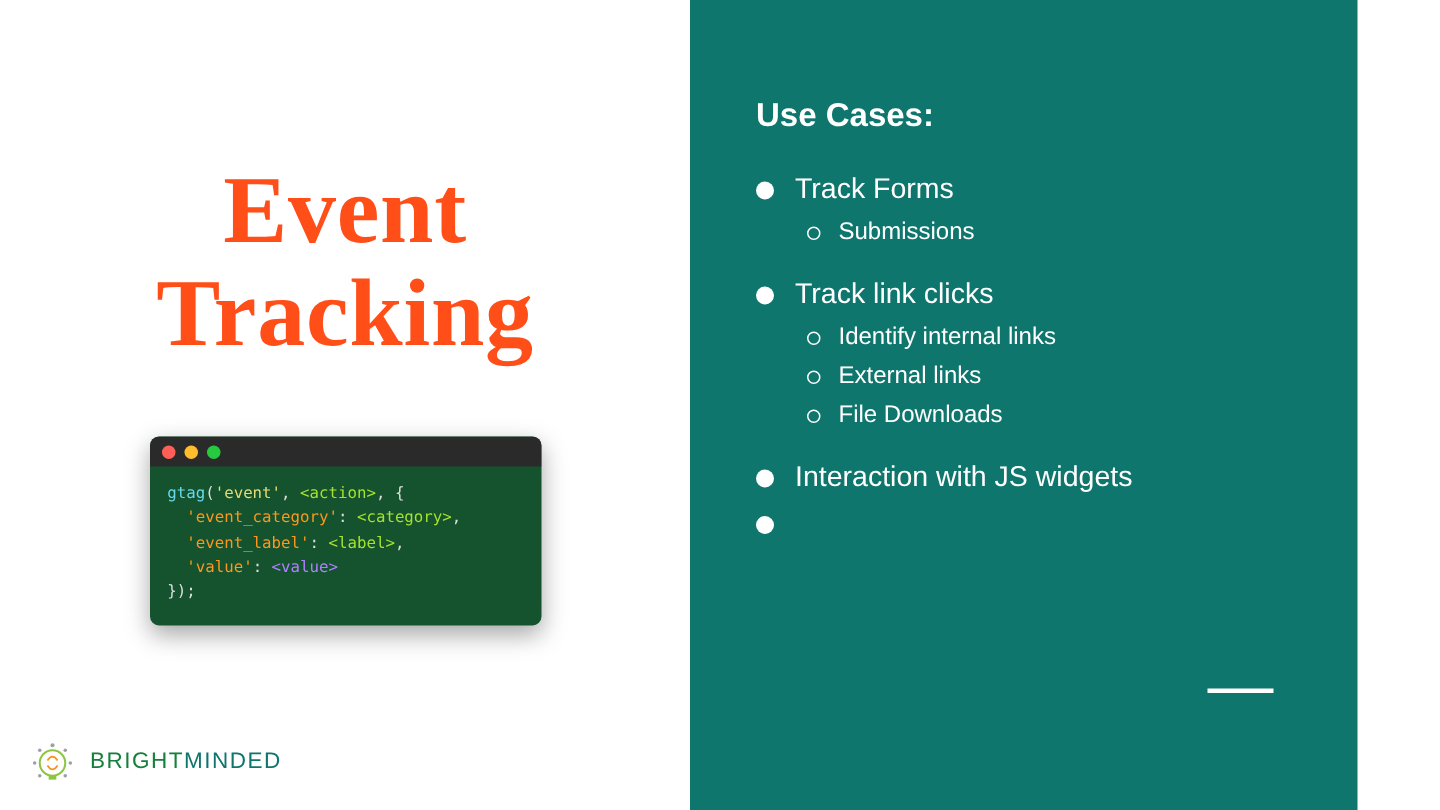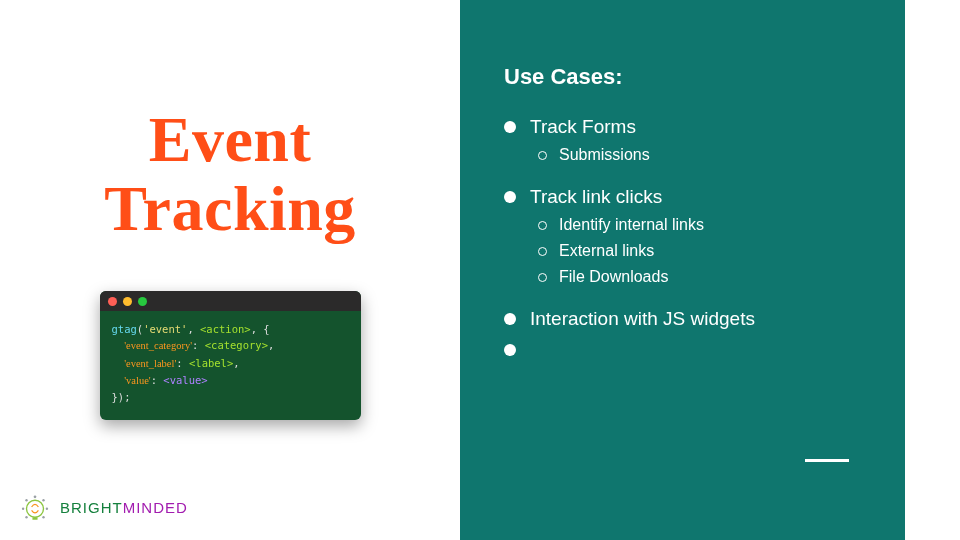--- a/index.html
+++ b/index.html
@@ -29,28 +29,28 @@
   }
   .code-bar { height: 20px; background: #2b2a2a; display: flex; align-items: center; padding-left: 8px; gap: 6px; }
   .dot { width: 9px; height: 9px; border-radius: 50%; }
   .dot.red { background: #ff5f56; }
   .dot.yellow { background: #ffbd2e; }
   .dot.green { background: #27c93f; }
   .code-body { padding: 10px 12px 14px; font-family: "Menlo", "Consolas", monospace; font-size: 10.5px; line-height: 1.55; color: #ddd; white-space: pre; }
   .c-fn   { color: #66d9ef; }
   .c-str  { color: #e6db74; }
   .c-ph   { color: #a6e22e; }
-  .c-key  { color: #fd971f; font-family: Liberation Serif, serif; }
+  .c-key  { color: #fd971f; }
   .c-num  { color: #ae81ff; }
 
   .logo { position: absolute; left: 18px; bottom: 16px; display: flex; align-items: center; gap: 8px; }
   .logo-mark { width: 34px; height: 34px; }
   .logo-text { font-size: 15px; letter-spacing: 1px; font-weight: 400; }
   .logo-text .b1 { color: #15803d; }
-  .logo-text .b2 { color: #a21caf; }
+  .logo-text .b2 { color: #0f766e; }
 
   .heading { font-size: 22px; font-weight: 700; margin-bottom: 26px; }
   ul.top { list-style: none; font-size: 19px; font-weight: 400; }
   ul.top > li { display: flex; flex-direction: column; margin-bottom: 14px; }
   ul.top > li > .row { display: flex; align-items: center; gap: 14px; }
   .bullet-filled { width: 12px; height: 12px; border-radius: 50%; background: #fff; flex: 0 0 12px; }
   ul.sub { list-style: none; margin-top: 8px; margin-left: 34px; font-size: 16px; }
   ul.sub li { display: flex; align-items: center; gap: 12px; margin-bottom: 8px; }
   .bullet-hollow { width: 9px; height: 9px; border-radius: 50%; border: 1.5px solid #fff; flex: 0 0 9px; }
 

